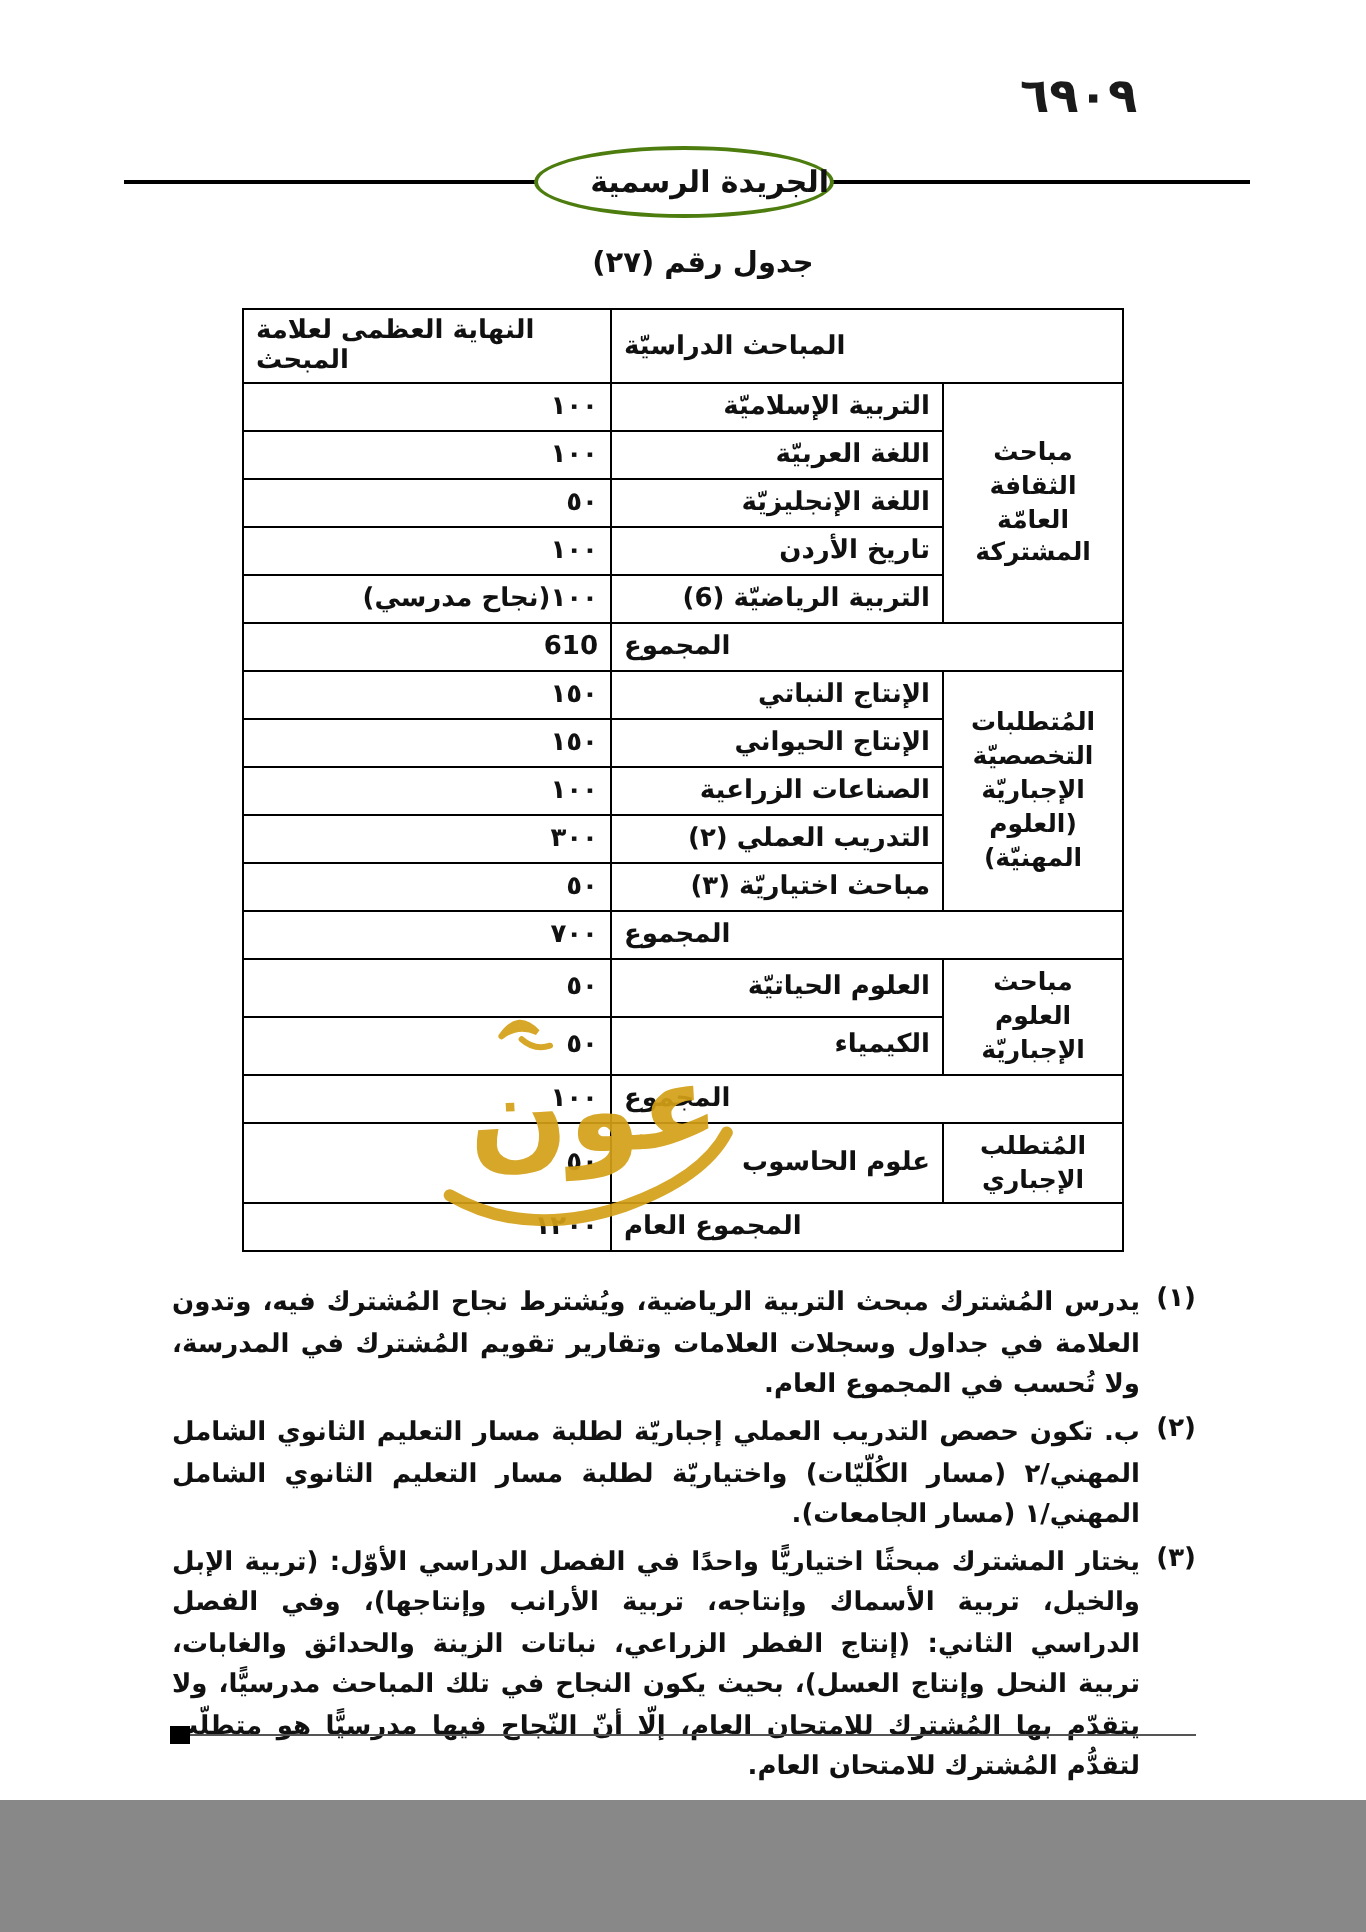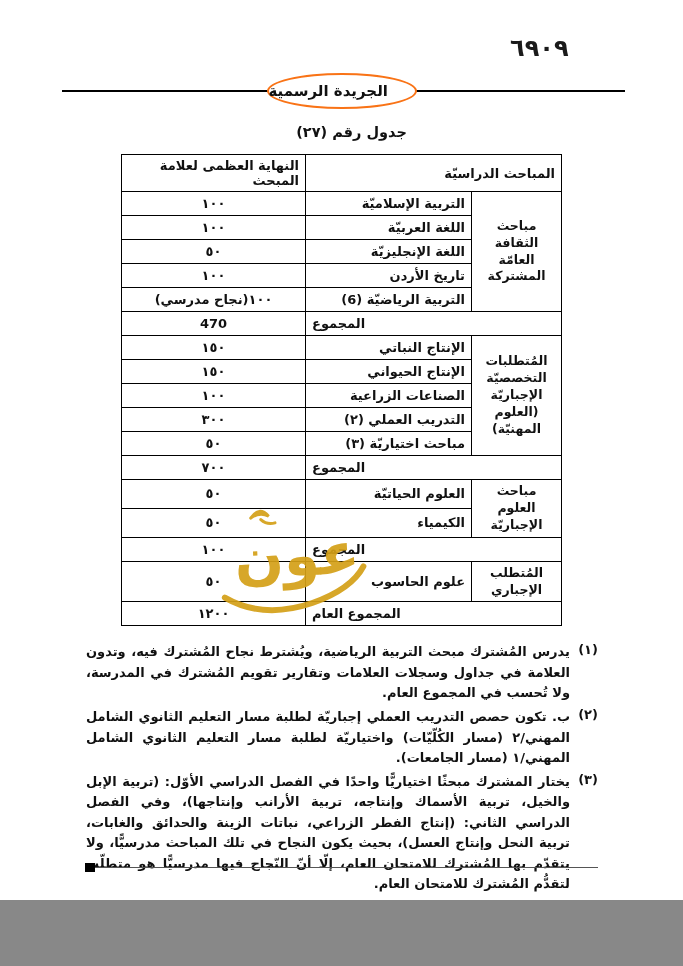--- a/index.html
+++ b/index.html
@@ -34,23 +34,23 @@
     border-top: 2px solid #000;
   }
   .gazette-oval {
     position: absolute;
     top: 73px;
     left: 50%;
     transform: translateX(-50%);
     width: 150px;
     height: 36px;
     background: #fff;
-    border: 2px solid #f97316;
+    border: 2px solid #4d7c0f;
     border-radius: 50%;
-    text-align: left;
+    text-align: right;
     line-height: 32px;
     font-size: 15px;
     font-weight: bold;
   }
   
   .content { position: absolute; top: 124px; left: 0; right: 0; }
   .title { text-align: center; font-weight: bold; font-size: 14.5px; margin-bottom: 14px; padding-left: 20px; }
   
   table.main {
     width: 440px;
@@ -62,24 +62,24 @@
   }
   table.main th, table.main td {
     border: 1px solid #000;
     padding: 3px 6px;
     height: 24px;
     vertical-align: middle;
   }
   col.c-group   { width: 90px; }
   col.c-subject { width: 166px; }
   col.c-score   { width: 184px; }
-  th.hdr { text-align: right; font-size: 13px; height: 26px; }
+  th.hdr { text-align: left; font-size: 13px; height: 26px; }
   td.group { text-align: center; line-height: 1.35; font-size: 12.5px; padding: 2px 3px; }
   td.subj  { text-align: right; padding-right: 9px; }
-  td.score { text-align: center; }
+  td.score { }
   td.total-label { text-align: left; padding-right: 16px; }
   
   .watermark {
     position: absolute;
     top: 498px;
     left: 205px;
     width: 175px;
     height: 125px;
     color: #D4A017;
     pointer-events: none;
@@ -151,21 +151,21 @@
       <tr>
         <td class="subj">تاريخ الأردن</td>
         <td class="score">١٠٠</td>
       </tr>
       <tr>
         <td class="subj">التربية الرياضيّة (6)</td>
         <td class="score">١٠٠(نجاح مدرسي)</td>
       </tr>
       <tr>
         <td class="total-label" colspan="2">المجموع</td>
-        <td class="score">470</td>
+        <td class="score">610</td>
       </tr>
 
       <tr>
         <td class="group" rowspan="5">المُتطلبات التخصصيّة الإجباريّة (العلوم المهنيّة)</td>
         <td class="subj">الإنتاج النباتي</td>
         <td class="score">١٥٠</td>
       </tr>
       <tr>
         <td class="subj">الإنتاج الحيواني</td>
         <td class="score">١٥٠</td>

